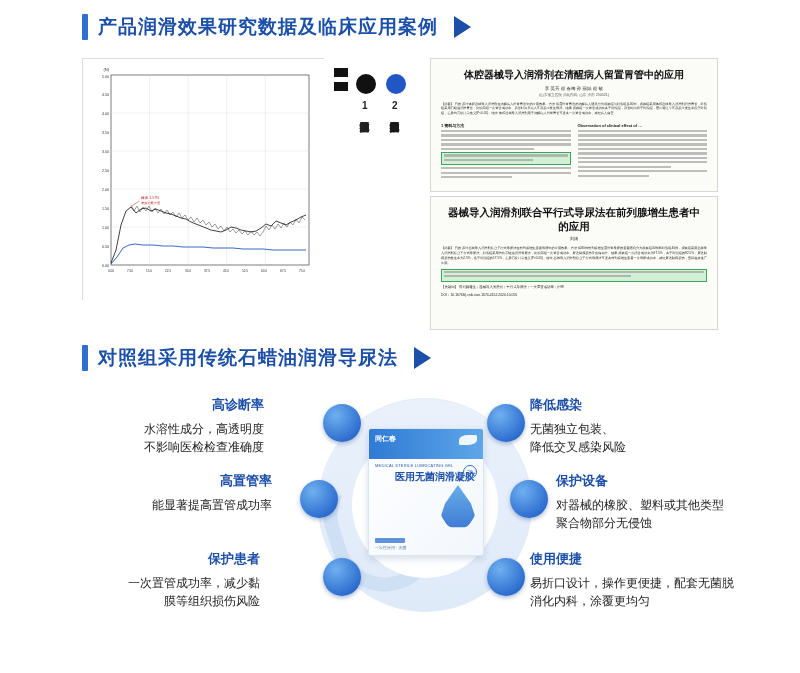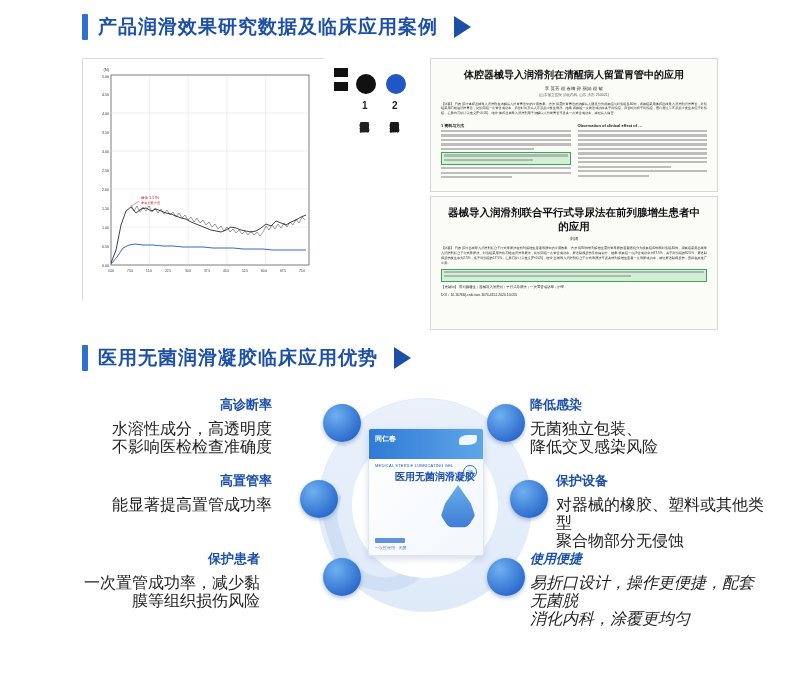--- a/index.html
+++ b/index.html
@@ -184,30 +184,30 @@
   .n-tr { left: 487px; top: 22px; }
   .n-ml { left: 300px; top: 98px; }
   .n-mr { left: 510px; top: 98px; }
   .n-bl { left: 323px; top: 176px; }
   .n-br { left: 487px; top: 176px; }
 
   .feat { position: absolute; }
   .feat .f-title {
     font-size: 13px; font-weight: bold; color: #1b4fa8; margin-bottom: 6px;
   }
-  .feat .f-body { font-size: 16px; line-height: 18px; color: #222; }
+  .feat .f-body { font-size: 12px; line-height: 18px; color: #222; }
   .feat.right { text-align: left; }
   .feat.left { text-align: right; }
 
-  .f1 { left: 72px; top: 14px; width: 200px; }
+  .f1 { left: 64px; top: 14px; width: 200px; }
   .f2 { left: 52px; top: 90px; width: 220px; }
   .f3 { left: 60px; top: 168px; width: 200px; }
   .f4 { left: 530px; top: 14px; width: 210px; }
   .f5 { left: 556px; top: 90px; width: 210px; }
-  .f6 { left: 530px; top: 168px; width: 230px; font-style: italic; }
+  .f6 { left: 530px; top: 168px; width: 230px; }
 </style>
 </head>
 <body>
 
 <div class="page">
 
   <div class="sec-head head1">
     <div class="bar"></div>
     <div class="title">产品润滑效果研究数据及临床应用案例</div>
     <div class="tri"></div>
@@ -331,21 +331,21 @@
         <div class="fake-line"></div>
           <div class="fake-line short"></div>
       </div>
       <div class="kw">【关键词】 前列腺增生；器械导入润滑剂；平行式导尿法；一次置管成功率；护理</div>
       <div class="kw">DOI：10.16766/j.cnki.issn.1674-4152.2020.10.055</div>
     </div>
   </div>
 
   <div class="sec-head head2">
     <div class="bar"></div>
-    <div class="title">医用无菌润滑凝胶临床应用优势</div>
+    <div class="title">对照组采用传统石蜡油润滑导尿法</div>
     <div class="tri"></div>
   </div>
 
   <div class="sec2">
 
     <div class="ring"></div>
     <div class="arc-left"></div>
     <div class="ring-inner"></div>
 
     <div class="product">

